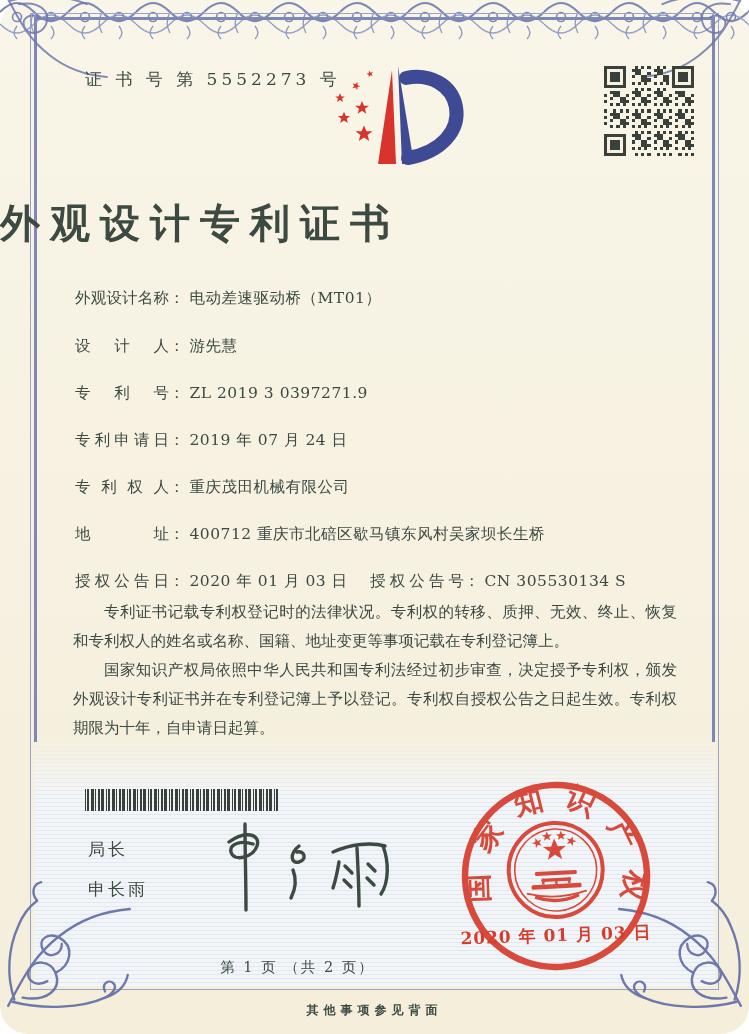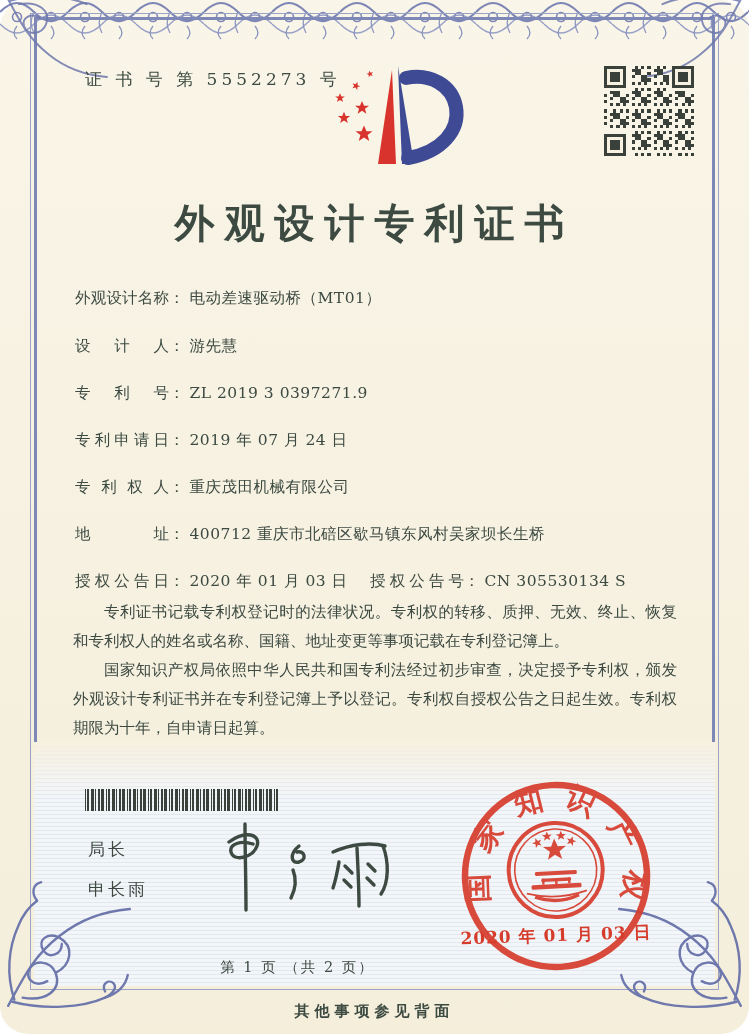--- a/index.html
+++ b/index.html
@@ -13,38 +13,38 @@
   .frame-inner{position:absolute;left:3px;top:3px;right:3px;bottom:3px;
         border:3px solid #7e88b6;}
   
   .security-band{position:absolute;left:34px;right:34px;top:742px;bottom:48px;
         background:repeating-linear-gradient(180deg,#e3e8f0 0 1.5px,#f3f6f9 1.5px 4px);}
   .security-band::before{content:"";position:absolute;inset:0;
         background:linear-gradient(180deg,#f6f1e0 0,rgba(246,241,224,0) 55px);}
   
   .ink{color:#3d4a42;}
   .cert-no{position:absolute;left:85px;top:68px;font-size:17px;letter-spacing:4px;}
-  .title{position:absolute;left:0;width:749px;top:196px;text-align:center;
+  .title{position:absolute;left:0;width:749px;top:196px;text-align:left;
          font-size:40px;font-weight:bold;letter-spacing:10px;}
   .frow{position:absolute;left:75px;font-size:15.5px;white-space:nowrap;}
   .flabel{display:inline-block;width:94px;text-align:justify;text-align-last:justify;vertical-align:bottom;}
   .fcolon{display:inline-block;}
   .fvalue{margin-left:5px;letter-spacing:0.5px;}
   .frow2{position:absolute;left:370px;font-size:15.5px;white-space:nowrap;}
   .paras{position:absolute;left:73px;top:598px;width:604px;font-size:15.5px;
          line-height:29px;text-align:justify;}
   .paras p{margin:0;text-indent:2em;}
   .sig-title{position:absolute;left:88px;top:838px;font-size:17px;letter-spacing:3px;
          font-family:"DejaVu Sans","Liberation Sans",sans-serif;text-align:center;}
   .sig-name{position:absolute;left:88px;top:878px;font-size:17px;letter-spacing:3px;
          font-family:"DejaVu Sans","Liberation Sans",sans-serif;}
   .page-info{position:absolute;left:0;width:595px;top:958px;text-align:center;
          font-size:14.5px;letter-spacing:2px;}
   .back-note{position:absolute;left:0;width:749px;top:1002px;text-align:center;
-         font-size:15px;font-weight:bold;letter-spacing:5px;}
+         font-size:12px;font-weight:bold;letter-spacing:5px;}
   .seal-date{position:absolute;left:456px;top:924px;width:200px;text-align:center;
          color:#d63c2c;font-size:17px;font-weight:bold;letter-spacing:1px;
          transform:rotate(-2deg);}
   
   .abs{position:absolute;}
 </style>
 </head>
 <body>
 
 <div class="page">

